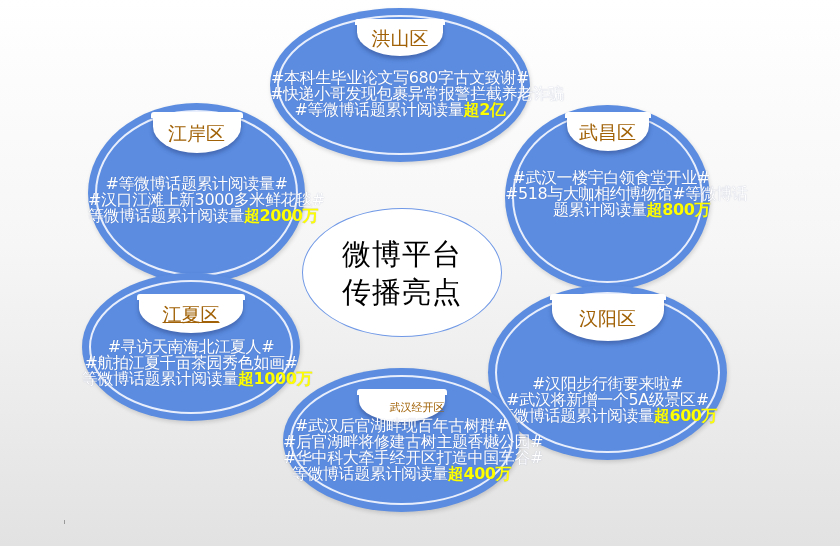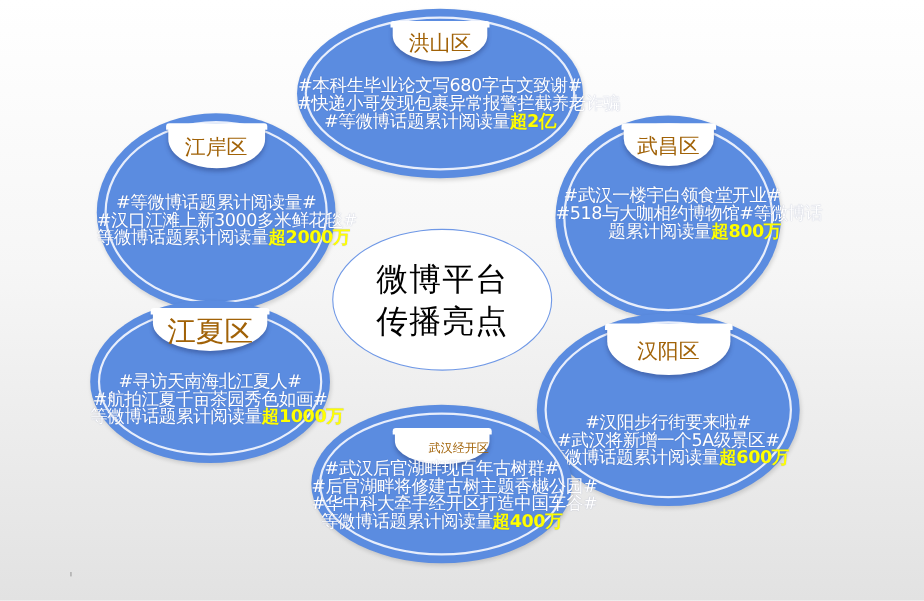--- a/index.html
+++ b/index.html
@@ -87,21 +87,21 @@
   </div>
   <div class="body-text" style="top:65px;text-align:right;">
     <div>#武汉一楼宇白领食堂开业#</div>
     <div>#518与大咖相约博物馆#等微博话</div>
     <div><span>题累计阅读量</span><span class="hl">超800万</span></div>
   </div>
 </div>
 
 <div class="bubble" style="left:82px; top:273px; width:218px; height:148px;">
   <div class="ring"></div>
-  <div class="tab" style="top:10px; width:104px; height:36px; font-size:26px;">
+  <div class="tab" style="top:24px; width:104px; height:36px; font-size:19px;text-decoration:underline;">
     <span>江夏区</span>
   </div>
   <div class="body-text" style="top:66px;">
     <div>#寻访天南海北江夏人#</div>
     <div>#航拍江夏千亩茶园秀色如画#</div>
     <div><span>等微博话题累计阅读量</span><span class="hl">超1000万</span></div>
   </div>
 </div>
 
 <div class="bubble" style="left:488px; top:285px; width:239px; height:175px;">

